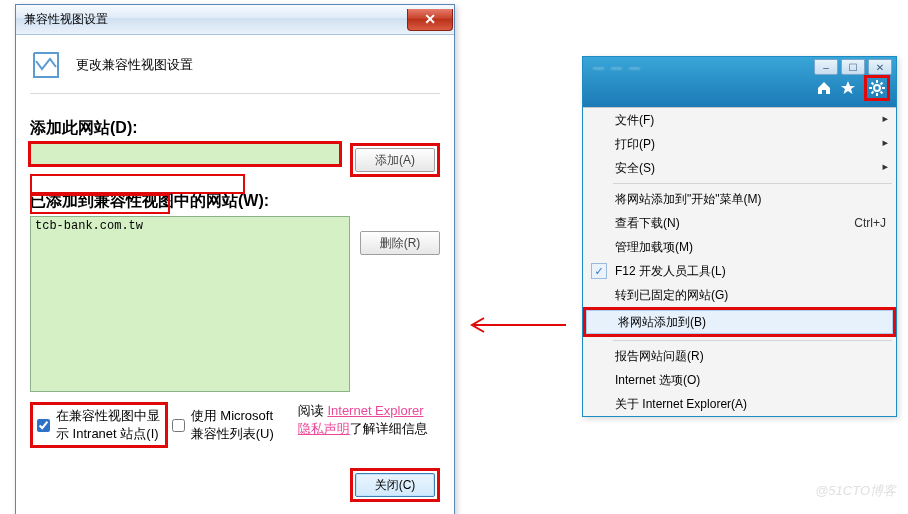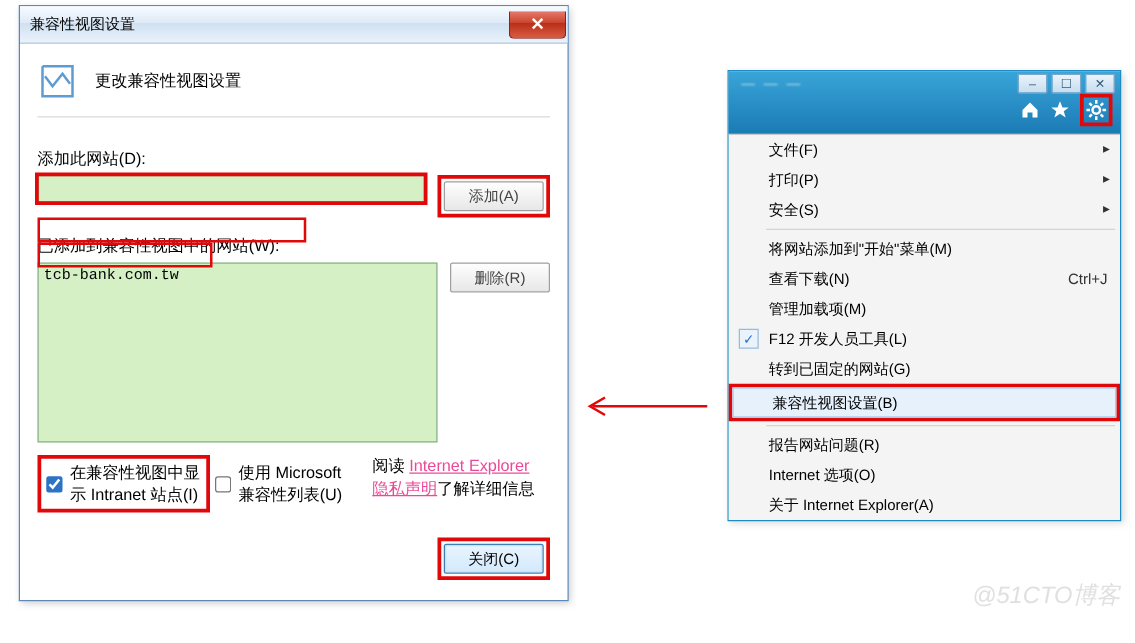--- a/index.html
+++ b/index.html
@@ -35,21 +35,21 @@
     cursor: pointer;
   }
   .dlg-body { padding: 14px 14px 16px 14px; }
   .heading-row {
     display: flex; align-items: center; gap: 14px;
     padding-bottom: 12px; border-bottom: 1px solid #d9d9d9;
     margin-bottom: 24px;
   }
   .heading-row svg { flex: none; }
   .heading-text { font-size: 13px; }
-  .field-label { font-size: 13px; margin-bottom: 4px; }
+  .field-label { font-size: 16px; margin-bottom: 4px; font-weight: bold; }
   .input-row { display: flex; gap: 10px; align-items: flex-start; }
   .textinput {
     flex: 1; height: 22px;
     border: 1px solid #8ab38a;
     background: #d4f0c4;
     padding: 1px 4px;
   }
   .framed-red { outline: 3px solid #e00808; outline-offset: -1px; }
   .red-box { border: 3px solid #e00808; }
   .btn {
@@ -61,21 +61,21 @@
     display: inline-flex; align-items: center; justify-content: center;
     cursor: pointer;
   }
   .btn.primary {
     border-color: #3e7fb5;
     box-shadow: inset 0 0 0 1px #bde3ff;
     background: linear-gradient(#eaf5ff,#d2e9fb);
     color: #000;
   }
   .listbox {
-    width: 100%; height: 144px;
+    width: 100%; height: 176px;
     border: 1px solid #8ab38a;
     background: #d4f0c4;
     padding: 2px 4px;
     font-family: "Courier New", monospace;
     font-size: 12px;
     overflow: auto;
   }
   .checks { margin-top: 10px; display: flex; gap: 4px; }
   .checks label { display: flex; align-items: center; gap: 6px; font-size: 13px; }
   .checks input[type=checkbox] {
@@ -159,22 +159,22 @@
     height: 1px; margin: 3px 4px 3px 30px; background: #d4d4d4;
   }
   .menu .check {
     position: absolute; left: 8px; top: 4px;
     width: 16px; height: 16px;
     border: 1px solid #9abadb; background: #eaf3fc;
     display: flex; align-items: center; justify-content: center;
     color: #2c72c7; font-size: 11px;
   }
   .watermark {
-    position: absolute; right: 12px; bottom: 25px;
-    font-size: 19px; color: #e0e0e0; font-style: italic;
+    position: absolute; right: 12px; bottom: 14px;
+    font-size: 13px; color: #e0e0e0; font-style: italic;
   }
 </style>
 </head>
 <body>
 
 <div class="dialog">
   <div class="titlebar">
     <span>兼容性视图设置</span>
     <div class="closebtn">
       <span>✕</span>
@@ -198,21 +198,21 @@
       </div>
     </div>
 
     <div style="height:14px"></div>
 
     <div class="field-label">已添加到兼容性视图中的网站(W):</div>
     <div class="input-row" style="align-items:flex-start">
       <div class="listbox" id="listbox">
           <div>tcb-bank.com.tw</div>
         </div>
-      <button class="btn" style="margin-top:0">删除(R)</button>
+      <button class="btn" style="margin-top:15px">删除(R)</button>
     </div>
 
     <div class="label-redbox" style="left:14px; top:169px; width:215px; height:20px;"></div>
     <div class="label-redbox" style="left:14px; top:189px; width:140px; height:20px;"></div>
 
     <div class="checks">
       <div class="red-box" style="padding:2px 4px; width:max-content;">
         <label>
           <input type="checkbox" id="cb1" checked="" style="">
           <span>在兼容性视图中显示 Intranet 站点(I)</span>
@@ -299,21 +299,21 @@
       </div>
       <div class="mi">
         <span class="check">✓</span>
         <span>F12 开发人员工具(L)</span>
       </div>
       <div class="mi">
         <span>转到已固定的网站(G)</span>
       </div>
       <div class="red-box" style="padding: 0px;">
         <div class="mi selected">
-          <span>兼容性视图设置(B)</span>
+          <span>将网站添加到(B)</span>
         </div>
       </div>
       <div class="sep"></div>
       <div class="mi">
         <span>报告网站问题(R)</span>
       </div>
       <div class="mi">
         <span>Internet 选项(O)</span>
       </div>
       <div class="mi">

